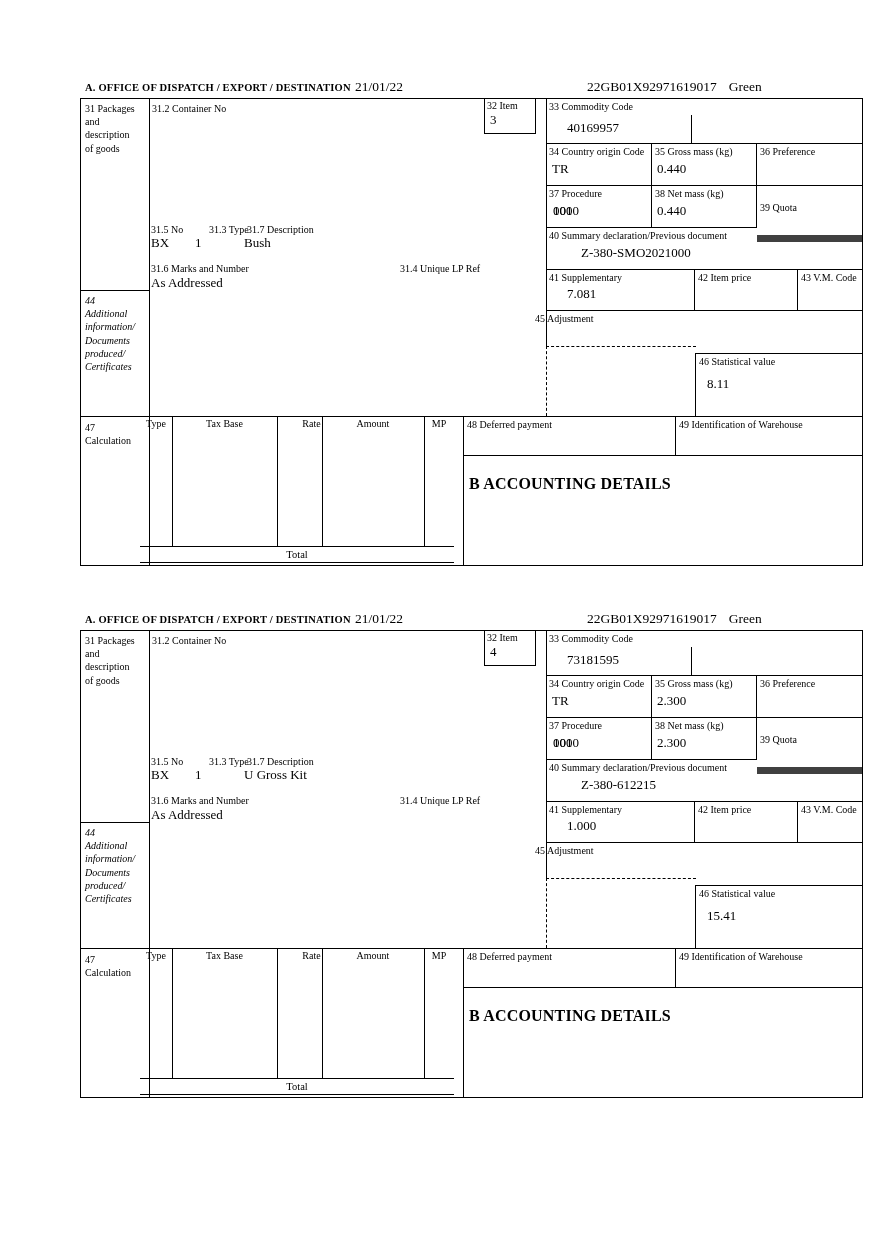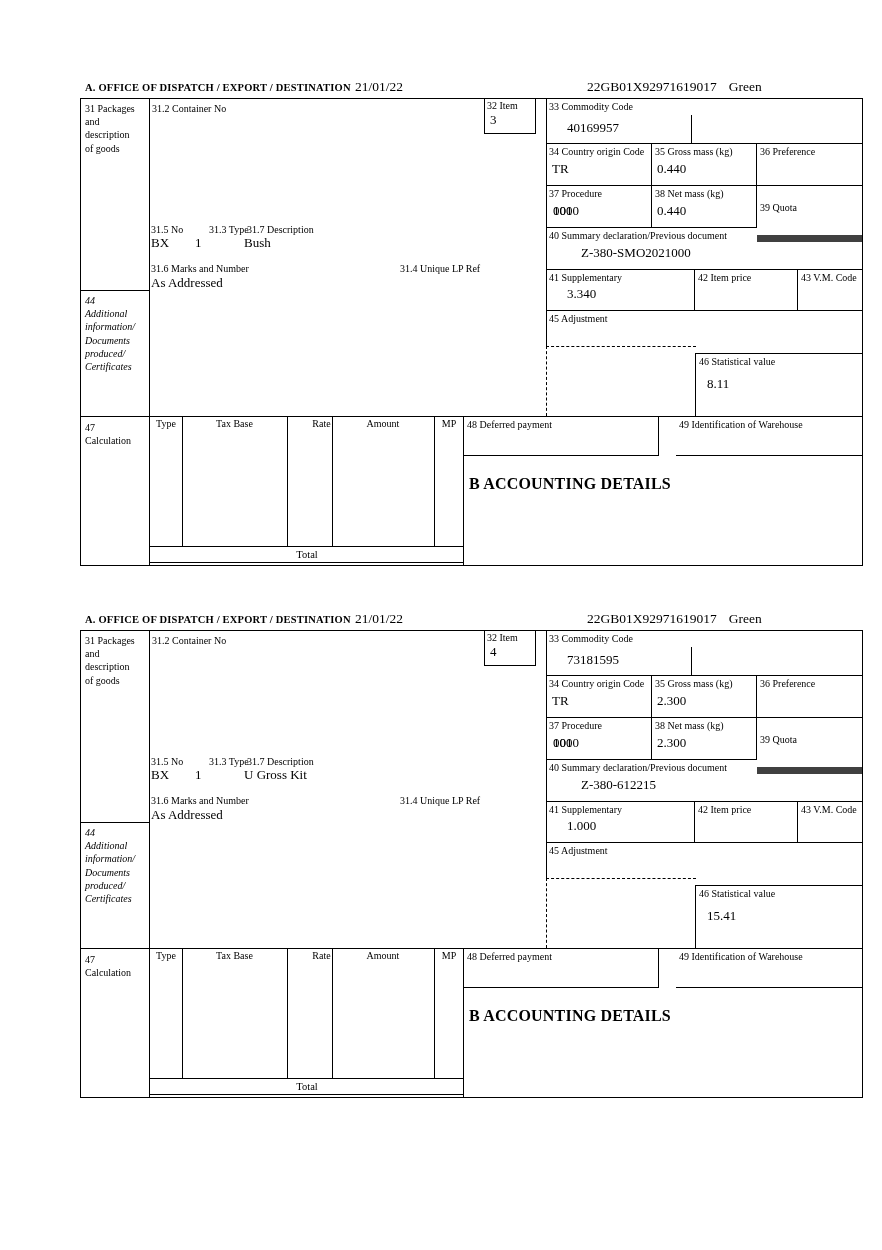--- a/index.html
+++ b/index.html
@@ -68,43 +68,43 @@
   .c35 .val, .c38 .val { left:5px; }
 
   .r40 { left:465px; top:129px; width:316px; height:42px; border-bottom:1px solid #000; }
   .r40 .val { position:absolute; left:21px; top:17px;margin-left:14px; }
 
   .c41 { left:465px; top:171px; width:149px; height:41px; border-right:1px solid #000; border-bottom:1px solid #000; }
   .c42 { left:614px; top:171px; width:103px; height:41px; border-right:1px solid #000; border-bottom:1px solid #000; }
   .c43 { left:717px; top:171px; width:64px;  height:41px; border-bottom:1px solid #000; }
   .c41 .val { left:21px; top:16px; }
 
-  .r45 { left:465px; top:212px; width:316px; height:35px; }
+  .r45 { left:451px; top:212px; width:316px; height:35px; }
 
   .box46 { position:absolute; left:614px; top:254px; width:167px; height:63px;
            border-top:1px solid #000; border-left:1px solid #000; }
   .box46 .lbl { position:absolute; left:3px; top:2px;text-align:right; }
   .stat-val { position:absolute; left:11px; top:22px; }
 
   .hline47 { position:absolute; left:0; top:317px; width:781px; height:0; border-top:1px solid #000; }
 
-  .table47 { position:absolute; left:69px; top:317px; width:314px; height:165px; }
+  .table47 { position:absolute; left:59px; top:317px; width:314px; height:165px; }
   .th { position:absolute; top:2px; text-align:center; font-size:10px; }
   .th-type { left:0; width:32px; }
   .th-taxbase { left:32px; width:105px; }
   .th-rate { left:137px; width:45px;padding-left:24px; }
   .th-amount { left:182px; width:102px; }
   .th-mp { left:284px; width:30px; }
   .cl { position:absolute; top:0; height:130px; width:0; border-left:1px solid #000; }
   .cl1 { left:32px; } .cl2 { left:137px; } .cl3 { left:182px; } .cl4 { left:284px; }
   .total-row { position:absolute; left:0; top:130px; width:314px; height:17px;
                border-top:1px solid #000; border-bottom:1px solid #000;
                text-align:center; font-size:10.5px; line-height:15px; }
 
-  .box48 { position:absolute; left:382px; top:317px; width:196px; height:40px;
+  .box48 { position:absolute; left:382px; top:317px; width:213px; height:40px;
            border-left:1px solid #000; border-right:1px solid #000; border-bottom:1px solid #000;padding-left:32px; }
   .box49 { position:absolute; left:595px; top:317px; width:186px; height:40px; border-bottom:1px solid #000; }
   .box48 .lbl, .box49 .lbl { position:absolute; left:3px; top:3px; }
 
   .accounting { position:absolute; left:382px; top:357px; width:399px; height:109px; border-left:1px solid #000; }
   .accounting-label { position:absolute; left:5px; top:19px; font-size:16px; font-weight:bold; letter-spacing:0.2px; }
 </style>
 </head>
 <body>
 
@@ -184,21 +184,21 @@
       <span class="lbl">39 Quota</span>
     </div>
 
     <div class="r40">
       <span class="lbl">40 Summary declaration/Previous document</span>
       <span class="val">Z-380-SMO2021000</span>
     </div>
 
     <div class="cell c41">
       <span class="lbl">41 Supplementary</span>
-      <span class="val">3.340</span>
+      <span class="val">7.081</span>
     </div>
     <div class="cell c42">
       <span class="lbl">42 Item price</span>
     </div>
     <div class="cell c43">
       <span class="lbl">43 V.M. Code</span>
     </div>
 
     <div class="r45">
       <span class="lbl">45 Adjustment</span>

